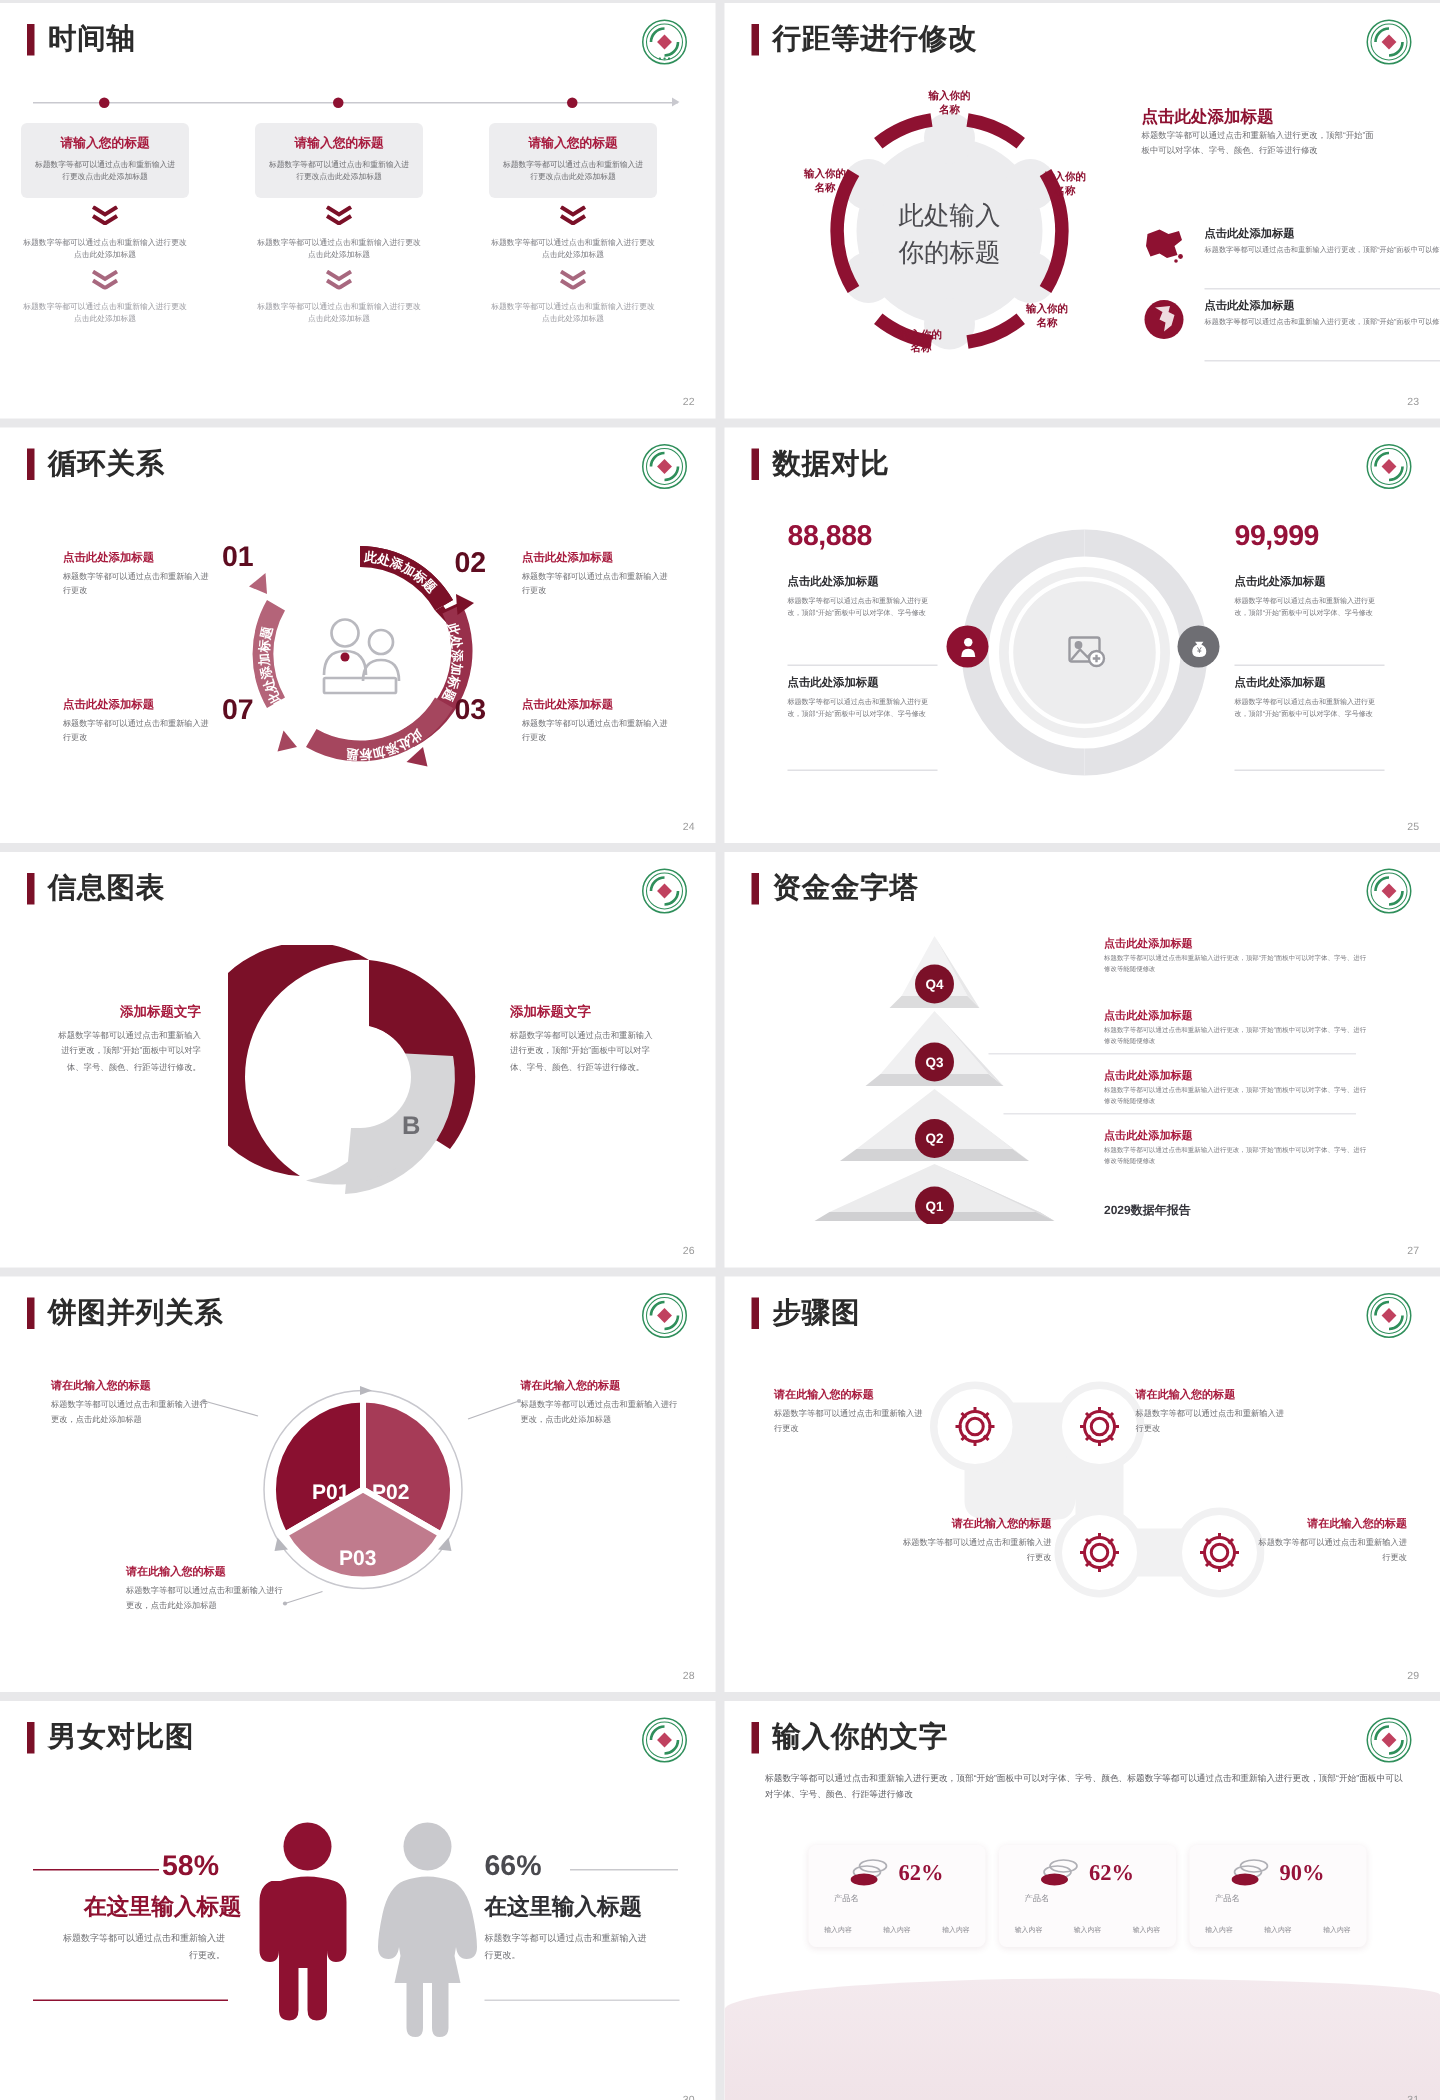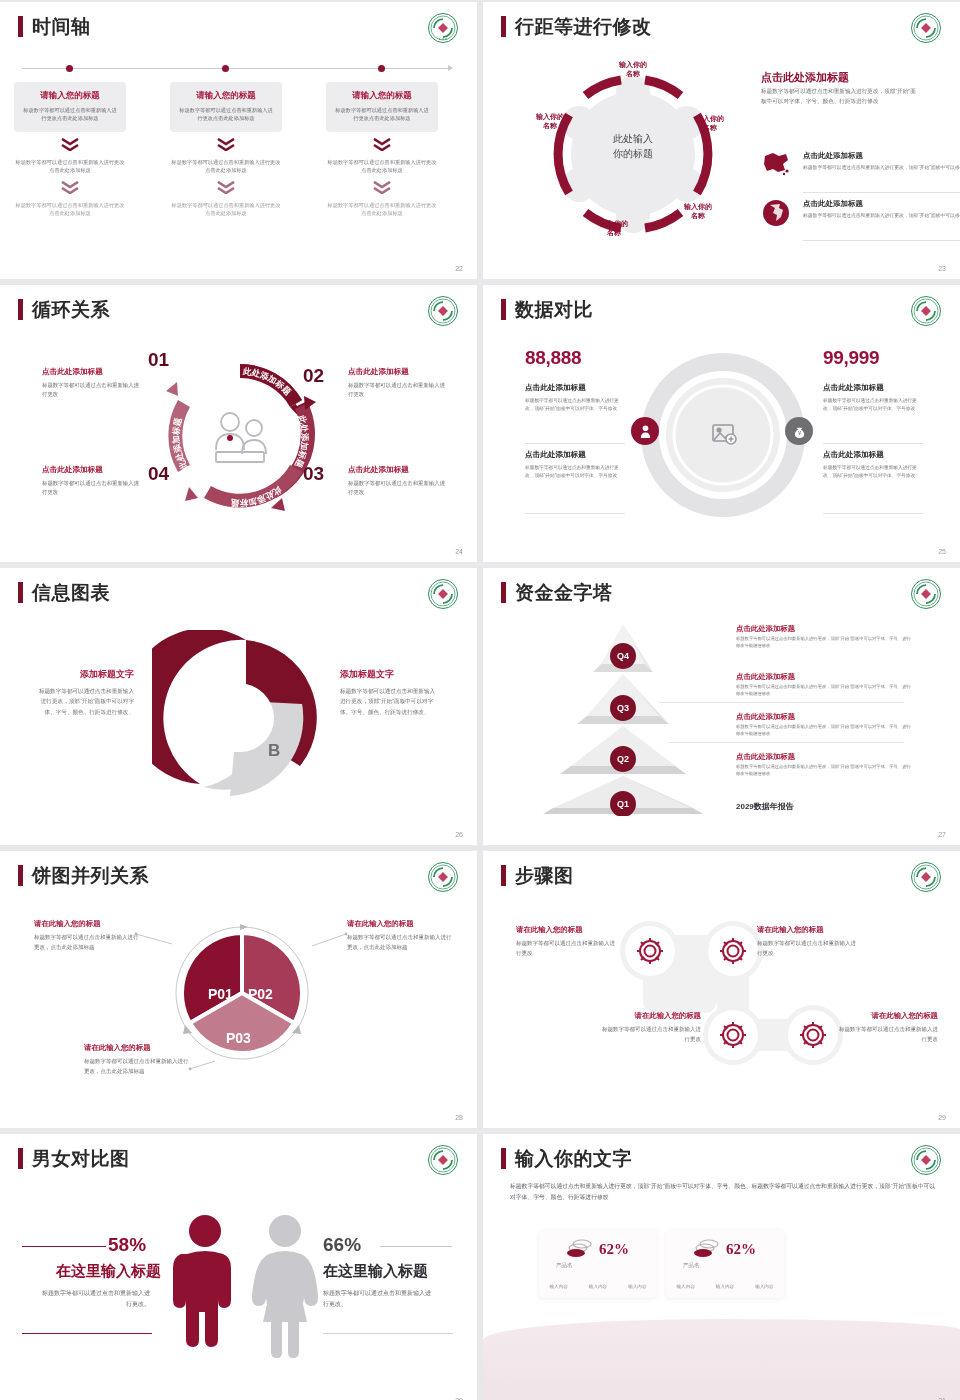--- a/index.html
+++ b/index.html
@@ -56,21 +56,21 @@
   .tl-card {
     background: #ededef; border-radius: 4px; padding: 8px 7px 9px; text-align: center;
   }
   .tl-card .t { font-size: 8.5px; color: #a81c3f; font-weight: bold; margin-bottom: 4px; }
   .tl-card .d { font-size: 5.2px; color: #6e6e72; line-height: 1.6; }
   .tl-chev { text-align: center; margin: 5px 0 3px; }
   .tl-p { font-size: 5.2px; color: #7b7b80; line-height: 1.65; text-align: center; }
 
   
   .ring-lbl { position: absolute; font-size: 7px; font-weight: bold; color: #8e1131; text-align: center; line-height: 1.35; width: 54px; }
-  .ring-center { position: absolute; font-size: 10px; color: #4a4a4f; text-align: center; line-height: 1.45; width: 90px; }
+  .ring-center { position: absolute; font-size: 17px; color: #4a4a4f; text-align: center; line-height: 1.45; width: 90px; }
   .s23-h { position: absolute; font-size: 11px; font-weight: bold; color: #8e1131; }
   .s23-p { position: absolute; font-size: 5.6px; color: #6e6e72; line-height: 1.75; width: 160px; }
   .s23-item { position: absolute; width: 170px; }
   .s23-item .ih { font-size: 7.5px; font-weight: bold; color: #2f2f33; margin-bottom: 3px; }
   .s23-item .ip { font-size: 4.8px; color: #76767b; line-height: 1.65; }
   .s23-rule { position: absolute; height: 1px; background: #e2e2e6; width: 165px; }
 
   
   .cy-lbl { position: absolute; width: 100px; }
   .cy-lbl .h { font-size: 7.6px; font-weight: bold; color: #a81c3f; margin-bottom: 4px; }
@@ -332,24 +332,24 @@
         <path id="a2" d="M 147 62 A 62 62 0 0 1 142 120" fill="none"></path>
         <path id="a3" d="M 132 132 A 62 62 0 0 1 62 143" fill="none"></path>
         <path id="a4" d="M 40 120 A 62 62 0 0 1 36 56" fill="none"></path>
       </defs>
       <text font-size="8.5" font-weight="bold" fill="#ffffff"><textPath href="#a1" startOffset="4%">此处添加标题</textPath></text>
       <text font-size="8.5" font-weight="bold" fill="#ffffff"><textPath href="#a2" startOffset="6%">此处添加标题</textPath></text>
       <text font-size="8.5" font-weight="bold" fill="#ffffff"><textPath href="#a3" startOffset="6%">此处添加标题</textPath></text>
       <text font-size="8.5" font-weight="bold" fill="#ffffff"><textPath href="#a4" startOffset="6%">此处添加标题</textPath></text>
     </svg>
 
-    <div class="cy-num" style="left:148px;top:64px">01</div>
+    <div class="cy-num" style="left:148px;top:76px">01</div>
     <div class="cy-num" style="left:303px;top:80px">02</div>
     <div class="cy-num" style="left:303px;top:178px">03</div>
-    <div class="cy-num" style="left:148px;top:178px">04</div>
+    <div class="cy-num" style="left:148px;top:178px">07</div>
 
     <div class="cy-lbl" style="left:42px;top:82px">
       <div class="h">点击此处添加标题</div>
       <div class="p">标题数字等都可以通过点击和重新输入进行更改</div>
     </div>
     <div class="cy-lbl" style="left:348px;top:82px">
       <div class="h">点击此处添加标题</div>
       <div class="p">标题数字等都可以通过点击和重新输入进行更改</div>
     </div>
     <div class="cy-lbl" style="left:348px;top:180px">
@@ -755,19 +755,35 @@
         <div class="row">
           <span>输入内容</span>
           <span>输入内容</span>
           <span>输入内容</span>
         </div>
       </div>
 
 
 
 
+      <div class="pcard">
+        <div class="top">
+          <svg width="26" height="20" viewBox="0 0 26 20">
+            <ellipse cx="15" cy="5" rx="9" ry="4" fill="none" stroke="#b0b0b6" stroke-width="1.1"></ellipse>
+            <ellipse cx="11" cy="9" rx="9" ry="4" fill="none" stroke="#b0b0b6" stroke-width="1.1"></ellipse>
+            <ellipse cx="9" cy="14" rx="9" ry="4" fill="#8e1131"></ellipse>
+          </svg>
+          <span class="pct">90%</span>
+        </div>
+        <div class="pname">产品名</div>
+        <div class="row">
+          <span>输入内容</span>
+          <span>输入内容</span>
+          <span>输入内容</span>
+        </div>
+      </div>
 
     </div>
 
     <div class="pagenum">31</div>
   </div>
 
 </div>
 
 </body></html>

